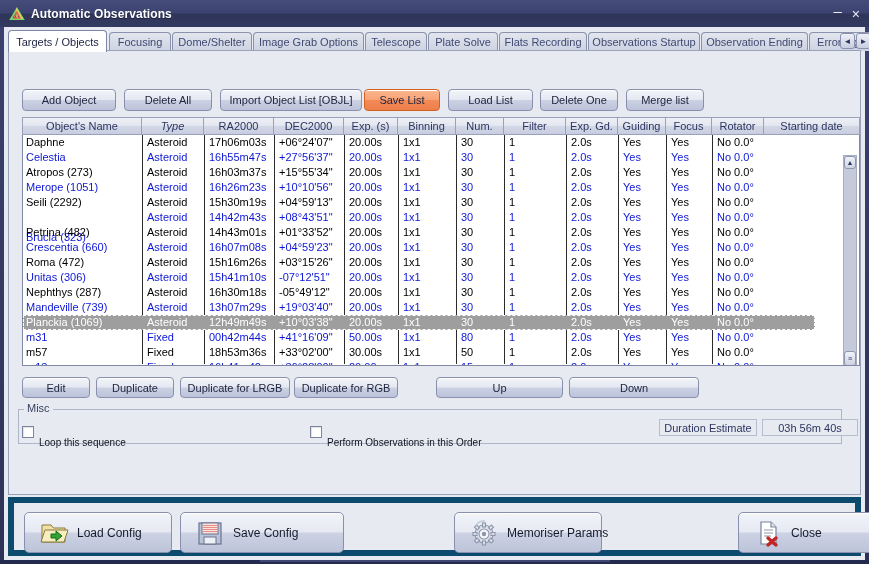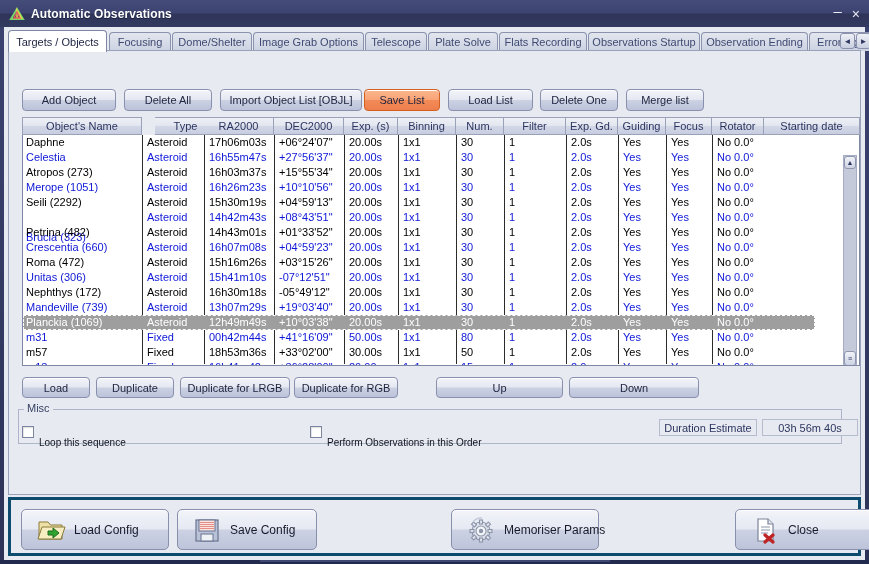--- a/index.html
+++ b/index.html
@@ -181,21 +181,21 @@
   .ro-field{
     position:absolute;height:17px;
     background:#e7eaf0;border:1px solid #b5bccd;
     display:flex;align-items:center;justify-content:center;
     color:#2c3560;box-sizing:border-box;font-size:11px;white-space:nowrap;
   }
 
   
   #bottombar{
     position:absolute;left:4px;top:470px;width:853px;height:59px;
-    background:#e7eaf0;border:3px solid #0c4a6e;box-sizing:border-box;text-align:center;
+    background:#e7eaf0;border:6px solid #0c4a6e;box-sizing:border-box;text-align:center;
   }
   .big-btn{
     position:absolute;height:41px;top:9px;
     background:linear-gradient(#f2f4f9 0%,#e6e9f2 48%,#ccd2e3 52%,#bdc4da 100%);
     border:1px solid #8890ad;border-radius:5px;
     display:flex;align-items:center;box-sizing:border-box;
     color:#161b2c;font-size:12px;
     box-shadow:inset 0 1px 0 #ffffff;
   }
   .big-btn .ic{width:30px;height:30px;margin-left:14px;margin-right:8px;flex:none;}
@@ -253,21 +253,21 @@
     <div class="btn toolbar-btn" style="left:216px;width:142px;">Import Object List [OBJL]</div>
     <div class="btn toolbar-btn orange" style="left:360px;width:76px;">Save List</div>
     <div class="btn toolbar-btn" style="left:444px;width:85px;">Load List</div>
     <div class="btn toolbar-btn" style="left:536px;width:78px;">Delete One</div>
     <div class="btn toolbar-btn" style="left:622px;width:78px;">Merge list</div>
 
     <div id="table-wrap">
 
       <div id="thead">
         <div class="th first" style="left:0;width:120px;">Object's Name</div>
-        <div class="th" style="left:133px;width:62px;">Type</div>
+        <div class="th" style="left:120px;width:62px;font-style:italic;">Type</div>
         <div class="th" style="left:182px;width:70px;">RA2000</div>
         <div class="th" style="left:252px;width:70px;">DEC2000</div>
         <div class="th" style="left:322px;width:54px;">Exp. (s)</div>
         <div class="th" style="left:376px;width:58px;">Binning</div>
         <div class="th" style="left:434px;width:48px;">Num.</div>
         <div class="th" style="left:482px;width:62px;">Filter</div>
         <div class="th" style="left:544px;width:52px;">Exp. Gd.</div>
         <div class="th" style="left:596px;width:48px;">Guiding</div>
         <div class="th" style="left:644px;width:46px;">Focus</div>
         <div class="th" style="left:690px;width:52px;">Rotator</div>
@@ -433,21 +433,21 @@
               <div class="cell l" style="left: 377px; width: 55px;">1x1</div>
               <div class="cell l" style="left: 435px; width: 45px;">30</div>
               <div class="cell l" style="left: 483px; width: 59px;">1</div>
               <div class="cell l" style="left: 545px; width: 49px;">2.0s</div>
               <div class="cell l" style="left: 597px; width: 45px;">Yes</div>
               <div class="cell l" style="left: 645px; width: 43px;">Yes</div>
               <div class="cell l" style="left: 691px; width: 50px;">No  0.0°</div>
               <div class="cell l" style="left: 743px; width: 90px;"></div>
             </div>
             <div class="row" style="top: 150px;">
-              <div class="cell l" style="left: 0px; width: 118px;">Nephthys (172)</div>
+              <div class="cell l" style="left: 0px; width: 118px;">Nephthys (287)</div>
               <div class="cell l" style="left: 121px; width: 59px;">Asteroid</div>
               <div class="cell l" style="left: 183px; width: 67px;">16h30m18s</div>
               <div class="cell l" style="left: 253px; width: 67px;">-05°49'12"</div>
               <div class="cell l" style="left: 323px; width: 51px;">20.00s</div>
               <div class="cell l" style="left: 377px; width: 55px;">1x1</div>
               <div class="cell l" style="left: 435px; width: 45px;">30</div>
               <div class="cell l" style="left: 483px; width: 59px;">1</div>
               <div class="cell l" style="left: 545px; width: 49px;">2.0s</div>
               <div class="cell l" style="left: 597px; width: 45px;">Yes</div>
               <div class="cell l" style="left: 645px; width: 43px;">Yes</div>
@@ -532,21 +532,21 @@
           </div>
 
         <div id="vscroll">
           <div class="sb-btn" id="sb-up">▲</div>
           <div id="sb-thumb">≡</div>
 
         </div>
       </div>
     </div>
 
-    <div class="btn mid-btn" style="left:18px;width:68px;">Load</div>
+    <div class="btn mid-btn" style="left:18px;width:68px;">Edit</div>
     <div class="btn mid-btn" style="left:92px;width:78px;">Duplicate</div>
     <div class="btn mid-btn" style="left:176px;width:110px;">Duplicate for LRGB</div>
     <div class="btn mid-btn" style="left:290px;width:104px;">Duplicate for RGB</div>
     <div class="btn mid-btn" style="left:432px;width:127px;">Up</div>
     <div class="btn mid-btn" style="left:565px;width:130px;">Down</div>
 
     <div id="misc-group"></div>
     <div id="misc-label">Misc</div>
 
     <div class="chk-wrap" style="left:18px;top:389px;">
@@ -568,21 +568,21 @@
         <span class="ic">
           <svg width="30" height="30" viewBox="0 0 30 30">
             <path d="M3 7 h9 l2.5 3 H26 v14 H3 Z" fill="#efe0a6" stroke="#8a7a3a" stroke-width="1"></path>
             <path d="M6 12 H29 l-4 12 H2 Z" fill="#f6edc0" stroke="#8a7a3a" stroke-width="1"></path>
             <path d="M17 13 l0 3 -5 0 0 4 5 0 0 3 6 -5 Z" fill="#2fa530" stroke="#1d6b1e" stroke-width="1"></path>
           </svg>
         </span>
         <span class="lbl">Load Config</span>
       </div>
 
-      <div class="big-btn" style="left:166px;width:140px;">
+      <div class="big-btn" style="left:166px;width:164px;">
         <span class="ic">
           <svg width="30" height="30" viewBox="0 0 30 30">
             <rect x="4" y="5" width="22" height="21" fill="#b9c3d8" stroke="#6a738f" stroke-width="1.2"></rect>
             <rect x="7" y="5" width="16" height="11" fill="#fbe4e0" stroke="#6a738f" stroke-width="1"></rect>
             <g stroke="#e58e88" stroke-width="1">
               <line x1="8" y1="7.5" x2="22" y2="7.5"></line>
                 <line x1="8" y1="9.5" x2="22" y2="9.5"></line>
               <line x1="8" y1="11.5" x2="22" y2="11.5"></line>
                 <line x1="8" y1="13.5" x2="22" y2="13.5"></line>
             </g>

